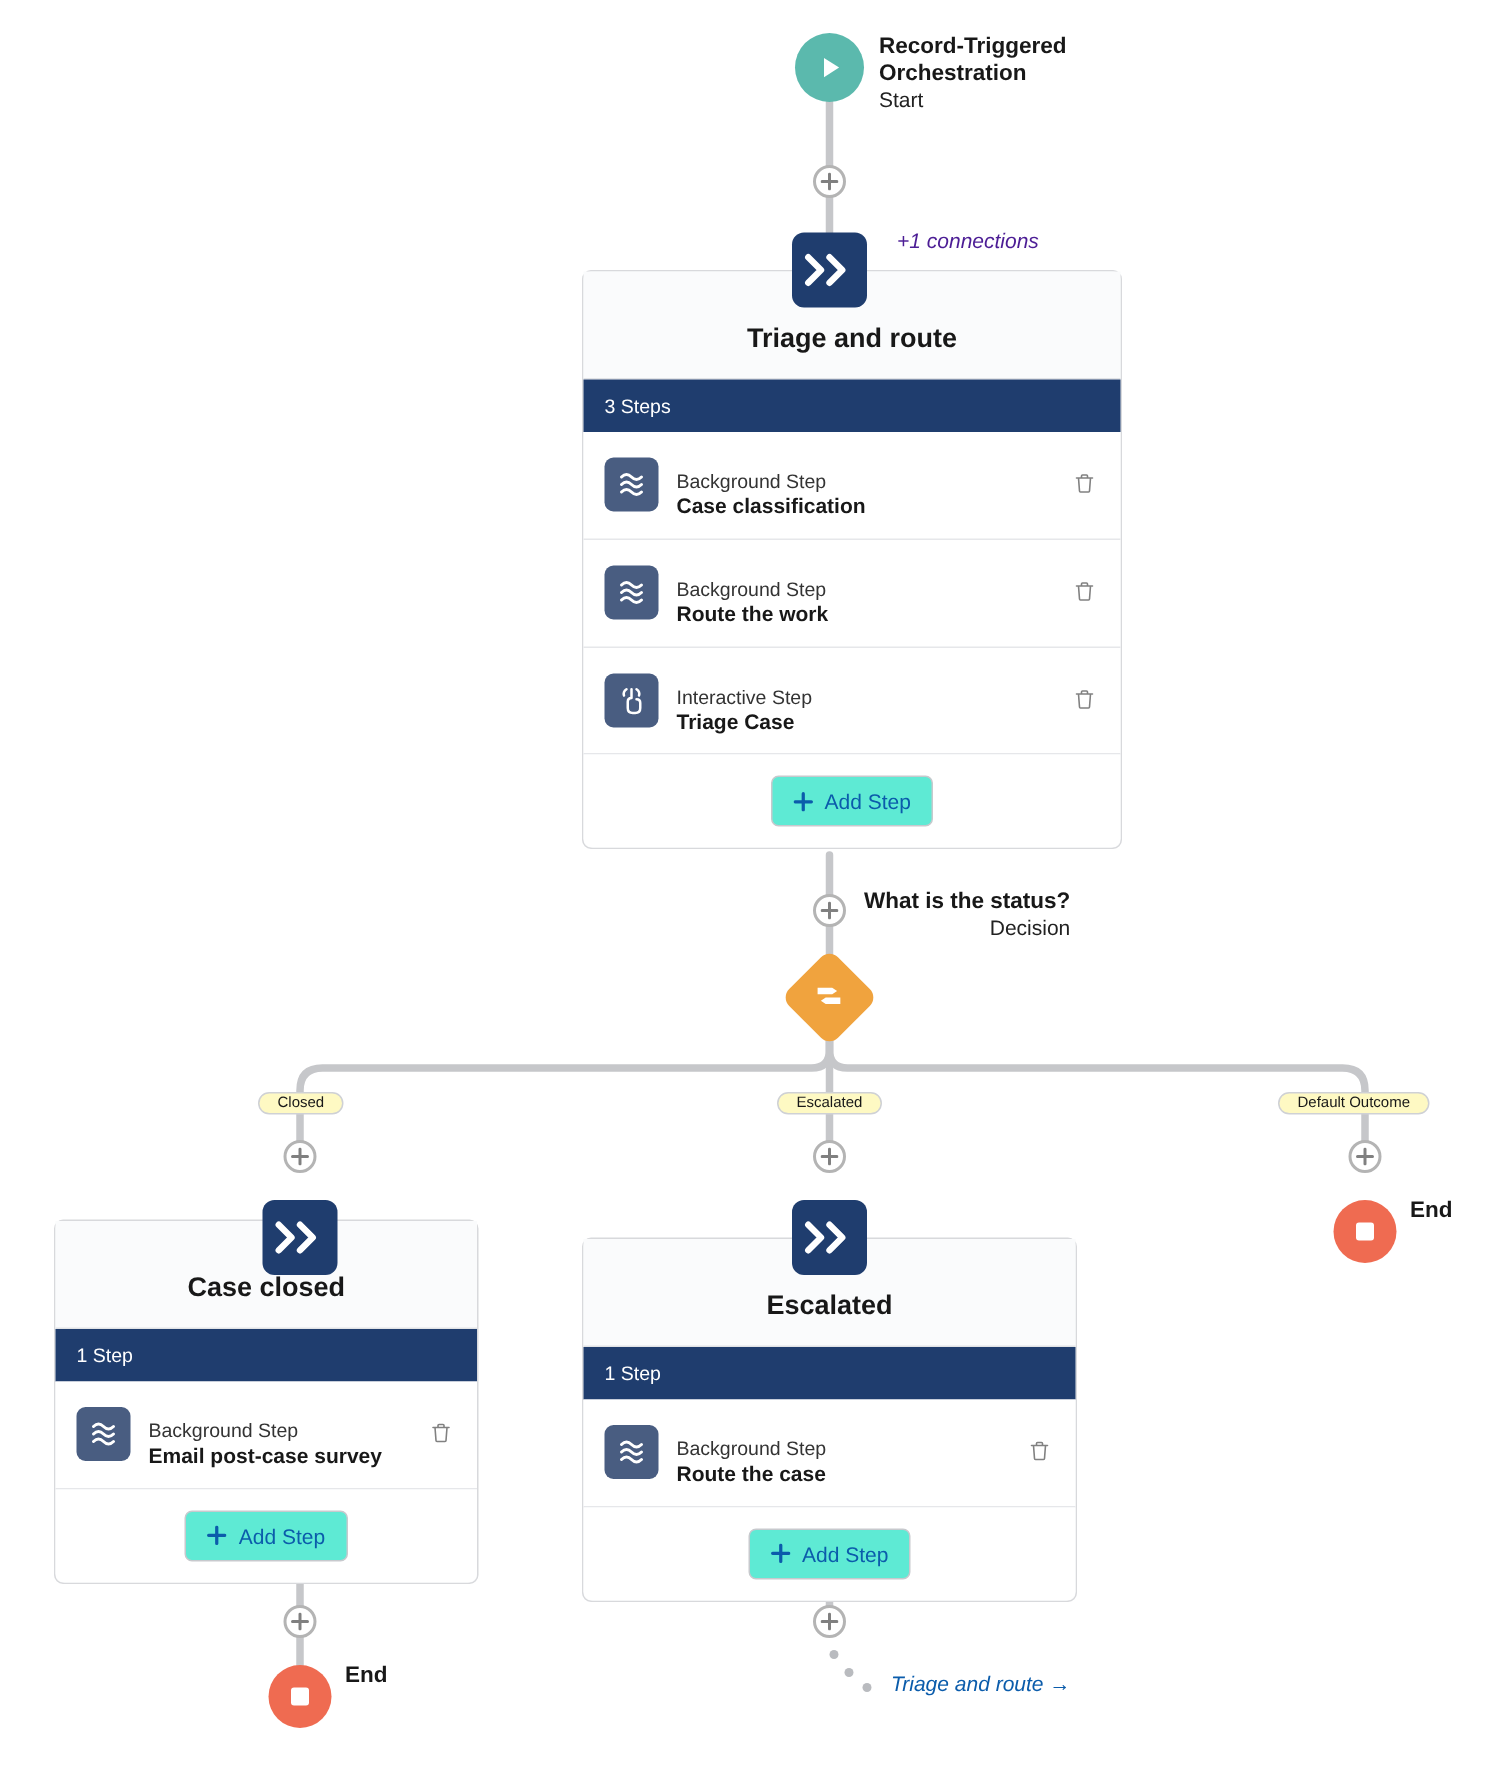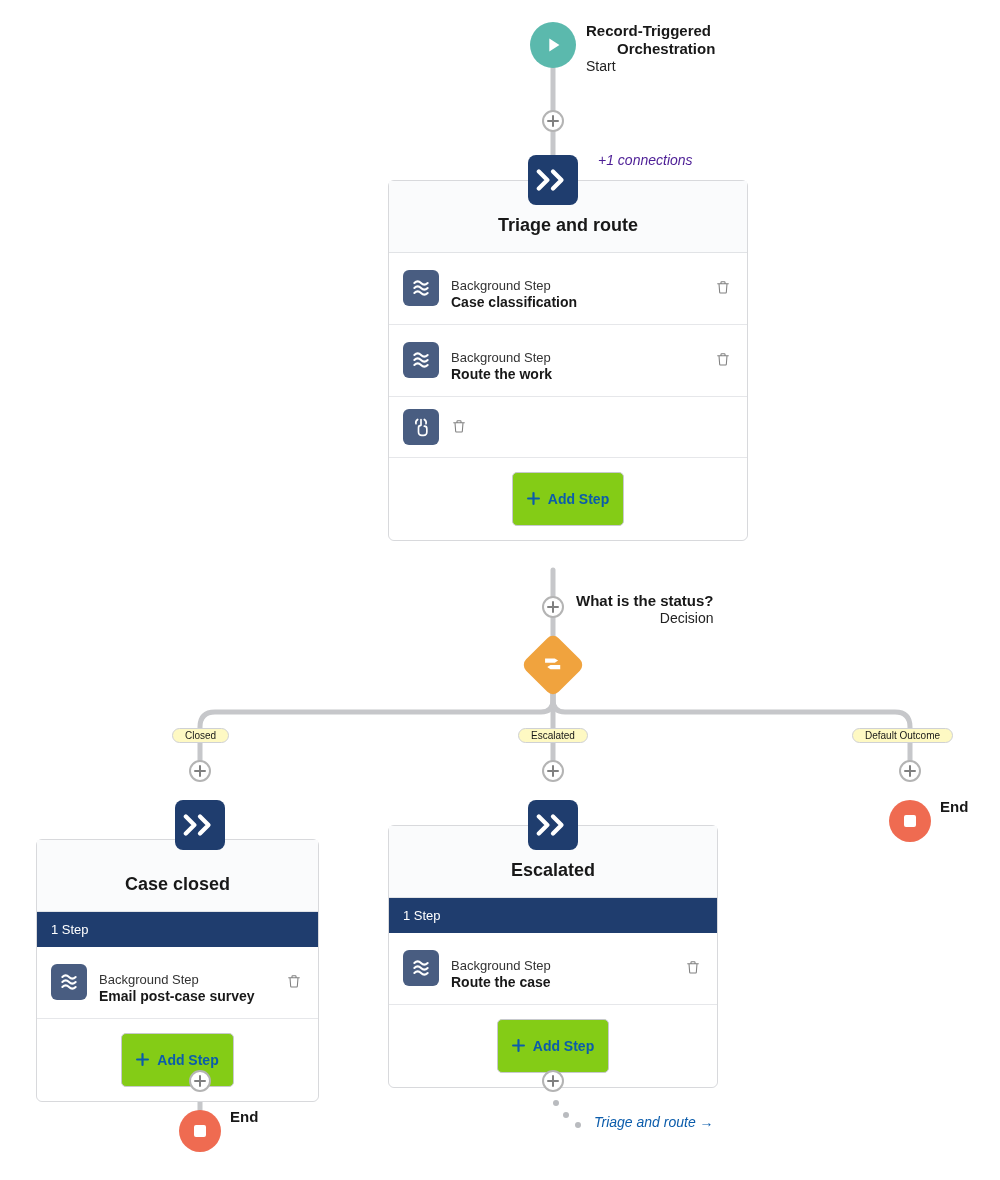--- a/index.html
+++ b/index.html
@@ -20,21 +20,21 @@
   .abs{position:absolute;}
   
   .start-circle{
     width:46px;height:46px;border-radius:50%;
     background:#5bb9ad;
     display:flex;align-items:center;justify-content:center;
   }
   .start-circle svg{display:block;}
   
   .start-label .t1{font-weight:700;font-size:15px;line-height:1.2;}
-  .start-label .t2{font-weight:700;font-size:15px;line-height:1.2;margin-left:31px;}
+  .start-label .t2{font-weight:700;font-size:15px;line-height:1.2;}
   .start-label .t3{font-size:14px;color:#222;}
   
   .add-round{
     width:22px;height:22px;border-radius:50%;
     background:#fff;border:2px solid #b4b4b4;
     display:flex;align-items:center;justify-content:center;
     box-sizing:border-box;
     color:#808080;
   }
   .add-round svg{display:block;}
@@ -79,23 +79,23 @@
   .step-text .n{font-size:14px;font-weight:700;}
   .step-del{
     width:18px;height:18px;color:#818181;cursor:pointer;flex:0 0 18px;
   }
   .stage-footer{
     padding:14px;text-align:center;background:#fff;
     border-bottom-left-radius:6px;border-bottom-right-radius:6px;
   }
   .add-step-btn{
     display:inline-flex;align-items:center;gap:8px;
-    border:1px solid #c7c9cd;background:#84cc16;color:#0b5cab;
-    font-size:14px;font-weight:700;
-    padding:18px 14px;border-radius:5px;cursor:pointer;
+    border:1px solid #c7c9cd;background:#5eead4;color:#0b5cab;
+    font-size:14px;font-weight:400;
+    padding:8px 14px;border-radius:5px;cursor:pointer;
   }
   .add-step-btn svg{display:block;}
   
   .decision{
     width:46px;height:46px;background:#f0a33e;border-radius:8px;
     transform:rotate(45deg);
     display:flex;align-items:center;justify-content:center;
   }
   .decision-inner{transform:rotate(-45deg);}
   .decision-label .t1{font-weight:700;font-size:15px;line-height:1.2;}
@@ -162,20 +162,21 @@
 
   <div class="abs stage-icon" style="left:528px;top:155px;z-index:2;">
     <svg width="34" height="24" viewBox="0 0 48 32">
       <path d="M4 4 L16 16 L4 28" stroke="#fff" stroke-width="6" fill="none" stroke-linecap="round" stroke-linejoin="round"></path>
       <path d="M24 4 L36 16 L24 28" stroke="#fff" stroke-width="6" fill="none" stroke-linecap="round" stroke-linejoin="round"></path>
     </svg>
   </div>
 
   <div class="abs stage-card" style="left:388px;top:180px;width:360px;">
     <div class="stage-title">Triage and route</div>
+    <div class="step-count">3 Steps</div>
 
     <div class="step-row">
       <div class="step-ic">
         <svg width="20" height="20" viewBox="0 0 24 24">
             <path d="M4 6 Q8 2 12 6 T20 6 M4 12 Q8 8 12 12 T20 12 M4 18 Q8 14 12 18 T20 18" stroke="#fff" stroke-width="2.4" fill="none" stroke-linecap="round"></path>
           </svg>
       </div>
       <div class="step-text">
         <div class="k">Background Step</div>
         <div class="n">Case classification</div>
@@ -202,20 +203,24 @@
           <path d="M4 7 H20 M9 7 V5 Q9 4 10 4 H14 Q15 4 15 5 V7 M6 7 L7 20 Q7 21 8 21 H16 Q17 21 17 20 L18 7" stroke="currentColor" stroke-width="1.6" fill="none" stroke-linecap="round"></path>
         </svg>
       </span>
     </div>
 
     <div class="step-row">
       <div class="step-ic">
         <svg width="20" height="20" viewBox="0 0 24 24">
             <path d="M12 3 V10 M12 10 Q9 10 9 13 V18 Q9 22 13 22 H15 Q19 22 19 18 V14 Q19 11 16 11 M6 8 Q5 5 8 3 M18 8 Q19 5 16 3" stroke="#fff" stroke-width="2" fill="none" stroke-linecap="round" stroke-linejoin="round"></path>
           </svg>
+      </div>
+      <div class="step-text">
+        <div class="k">Interactive Step</div>
+        <div class="n">Triage Case</div>
       </div>
       <span class="step-del">
         <svg width="16" height="16" viewBox="0 0 24 24">
           <path d="M4 7 H20 M9 7 V5 Q9 4 10 4 H14 Q15 4 15 5 V7 M6 7 L7 20 Q7 21 8 21 H16 Q17 21 17 20 L18 7" stroke="currentColor" stroke-width="1.6" fill="none" stroke-linecap="round"></path>
         </svg>
       </span>
     </div>
 
     <div class="stage-footer">
       <button class="add-step-btn">
@@ -272,21 +277,21 @@
   </div>
   <div class="abs end-label" style="left:940px;top:798px;">End</div>
 
   <div class="abs stage-icon" style="left:175px;top:800px;z-index:2;">
     <svg width="34" height="24" viewBox="0 0 48 32">
       <path d="M4 4 L16 16 L4 28" stroke="#fff" stroke-width="6" fill="none" stroke-linecap="round" stroke-linejoin="round"></path>
       <path d="M24 4 L36 16 L24 28" stroke="#fff" stroke-width="6" fill="none" stroke-linecap="round" stroke-linejoin="round"></path>
     </svg>
   </div>
 
-  <div class="abs stage-card" style="left:36px;top:839px;width:283px;">
+  <div class="abs stage-card" style="left:36px;top:813px;width:283px;">
     <div class="stage-title">Case closed</div>
     <div class="step-count">1 Step</div>
 
     <div class="step-row">
       <div class="step-ic">
         <svg width="20" height="20" viewBox="0 0 24 24">
             <path d="M4 6 Q8 2 12 6 T20 6 M4 12 Q8 8 12 12 T20 12 M4 18 Q8 14 12 18 T20 18" stroke="#fff" stroke-width="2.4" fill="none" stroke-linecap="round"></path>
           </svg>
       </div>
       <div class="step-text">

